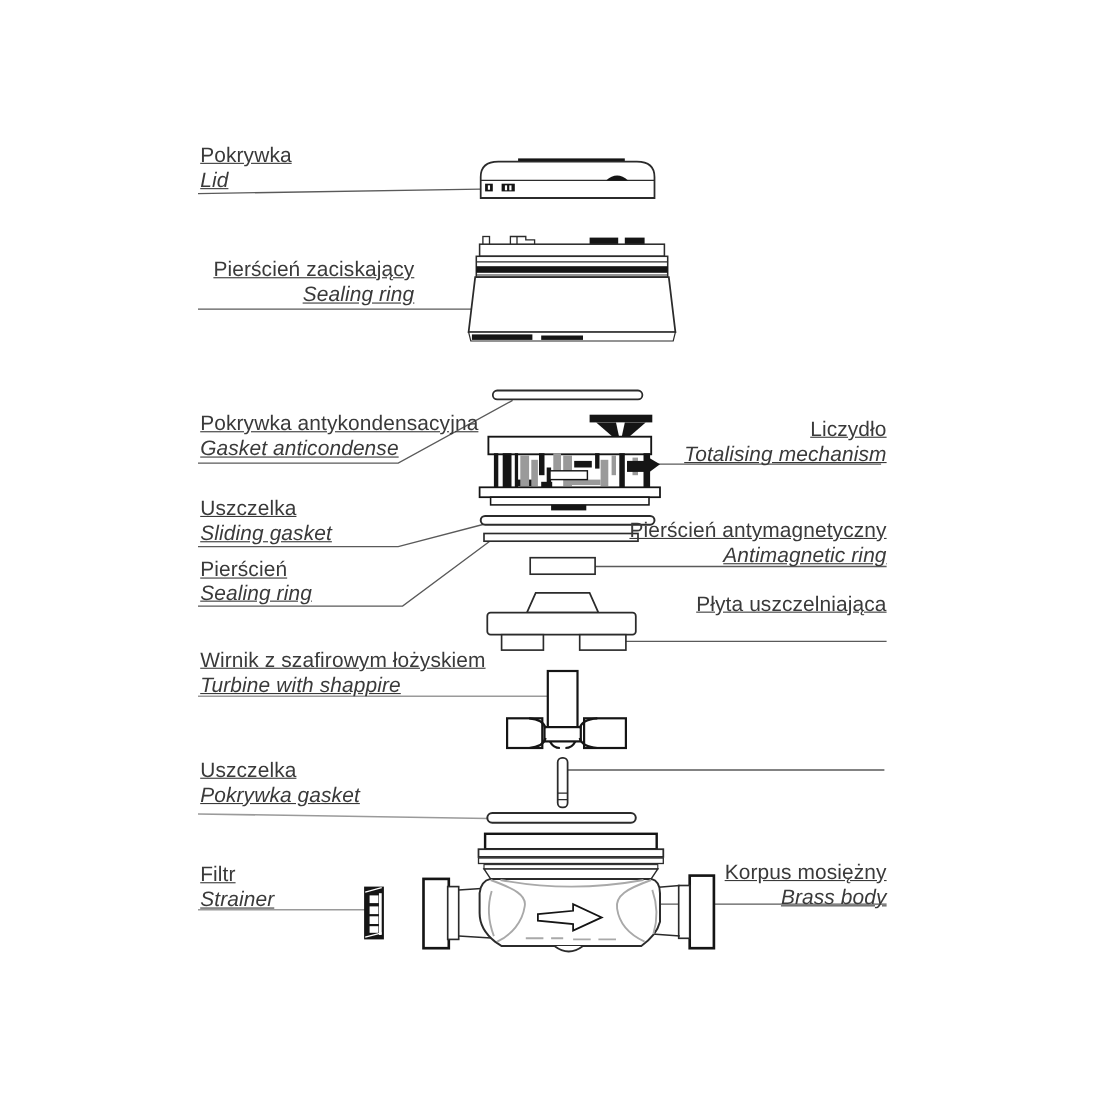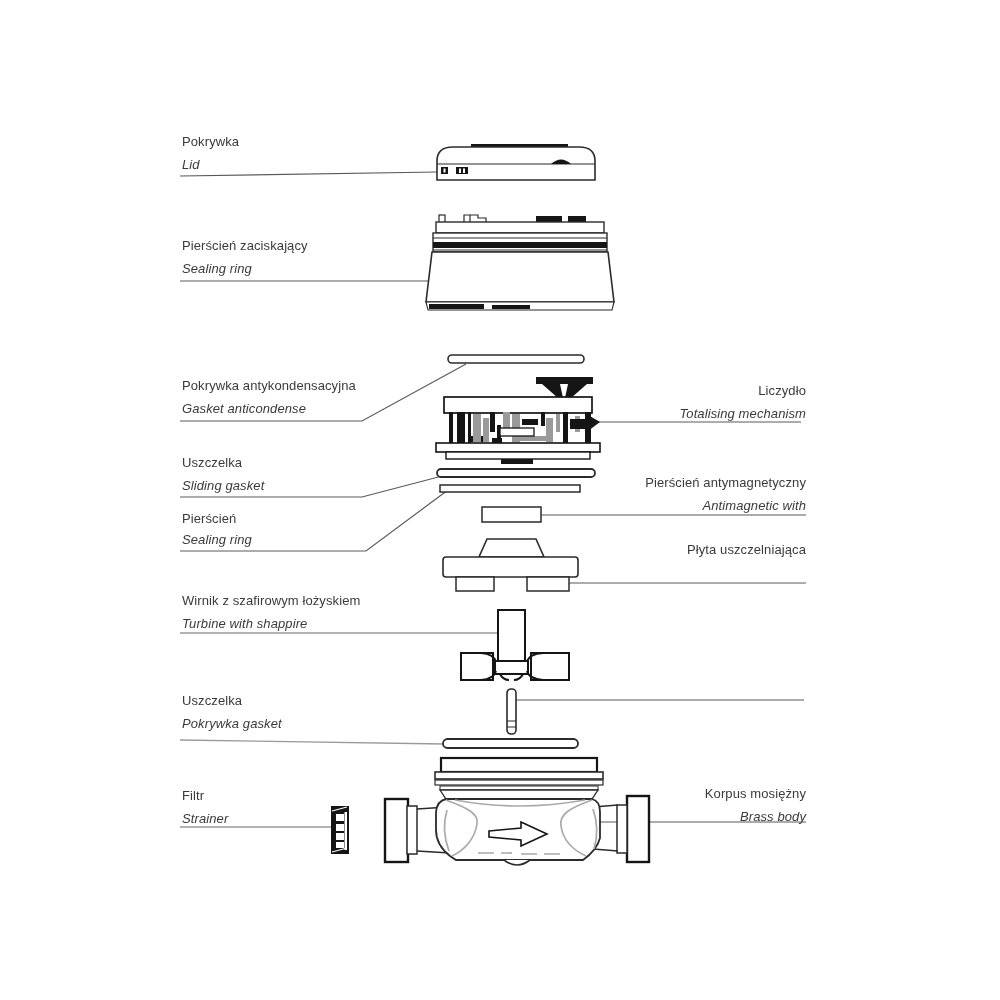--- a/index.html
+++ b/index.html
@@ -1,20 +1,20 @@
 <!DOCTYPE html>
 <html><head>
 <meta charset="utf-8">
 <style>
   html,body{margin:0;padding:0;background:#ffffff;}
   #stage{
     position:relative;width:1000px;height:1000px;background:#ffffff;overflow:hidden;
     font-family:"Liberation Sans","DejaVu Sans",sans-serif;color:#3a3a3a;
   }
-  .label{position:absolute;font-size:13px;line-height:23px;letter-spacing:0.1px;}
+  .label{position:absolute;font-size:19px;line-height:23px;letter-spacing:0.1px;text-decoration:underline;}
   .label .pl{font-style:normal;}
   .label .en{font-style:italic;}
   .label.right{text-align:right;}
   svg{position:absolute;left:0;top:0;}
 </style>
 </head>
 <body>
 
 <div id="stage">
 
@@ -189,21 +189,21 @@
       <rect x="344.5" y="812" width="2.5" height="38" fill="#ffffff"></rect>
       <path d="M332,811 L347,807 M332,852 L347,848" stroke="#ffffff" stroke-width="1.2"></path>
     </g>
   </svg>
 
   <div class="label" style="left:182px;top:130px;">
     <div class="pl">Pokrywka</div>
     <div class="en">Lid</div>
   </div>
 
-  <div class="label" style="left:182px;top:234px;">
+  <div class="label" style="left:194px;top:234px;text-align:right;">
     <div class="pl">Pierścień zaciskający</div>
     <div class="en">Sealing ring</div>
   </div>
 
   <div class="label" style="left:182px;top:374px;">
     <div class="pl">Pokrywka antykondensacyjna</div>
     <div class="en">Gasket anticondense</div>
   </div>
 
   <div class="label" style="left:182px;top:451px;">
@@ -231,21 +231,21 @@
     <div class="en">Strainer</div>
   </div>
 
   <div class="label right" style="left:400px;width:406px;top:379px;">
     <div class="pl">Liczydło</div>
     <div class="en">Totalising mechanism</div>
   </div>
 
   <div class="label right" style="left:400px;width:406px;top:471px;">
     <div class="pl">Pierścień antymagnetyczny</div>
-    <div class="en">Antimagnetic with</div>
+    <div class="en">Antimagnetic ring</div>
   </div>
 
   <div class="label right" style="left:400px;width:406px;top:538px;">
     <div class="pl">Płyta uszczelniająca</div>
   </div>
 
 
   <div class="label right" style="left:400px;width:406px;top:782px;">
     <div class="pl">Korpus mosiężny</div>
     <div class="en">Brass body</div>

